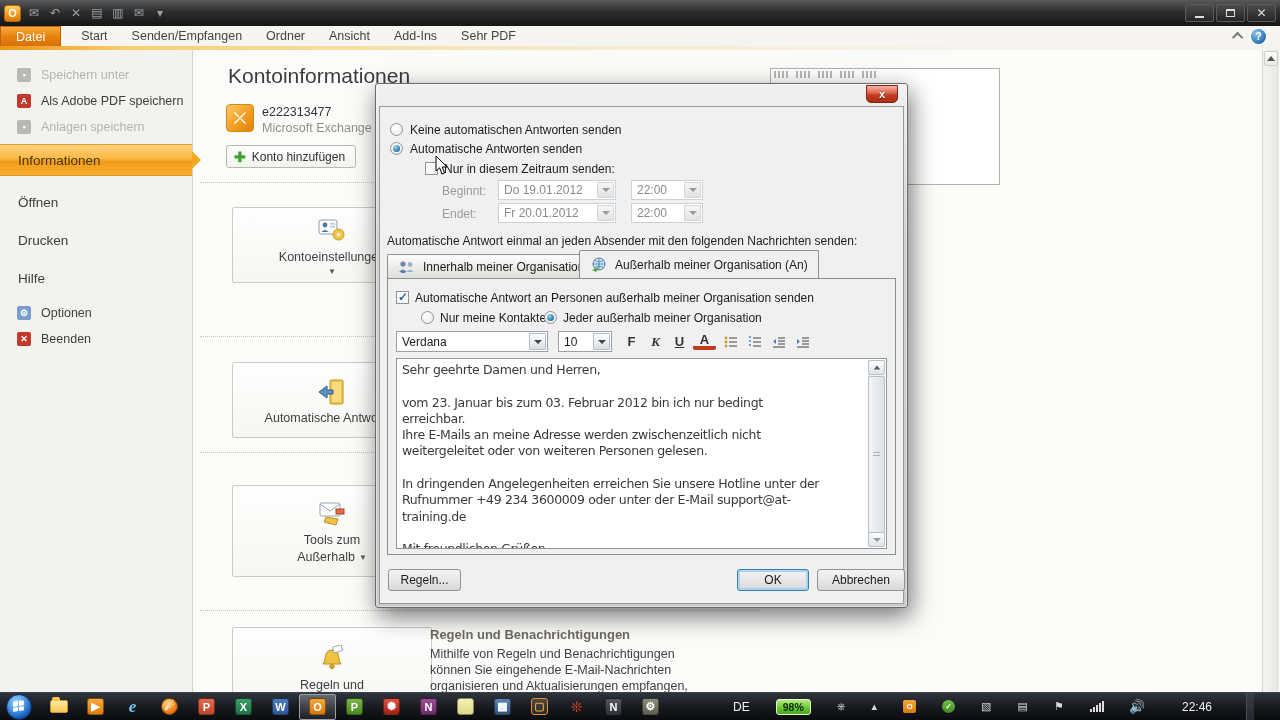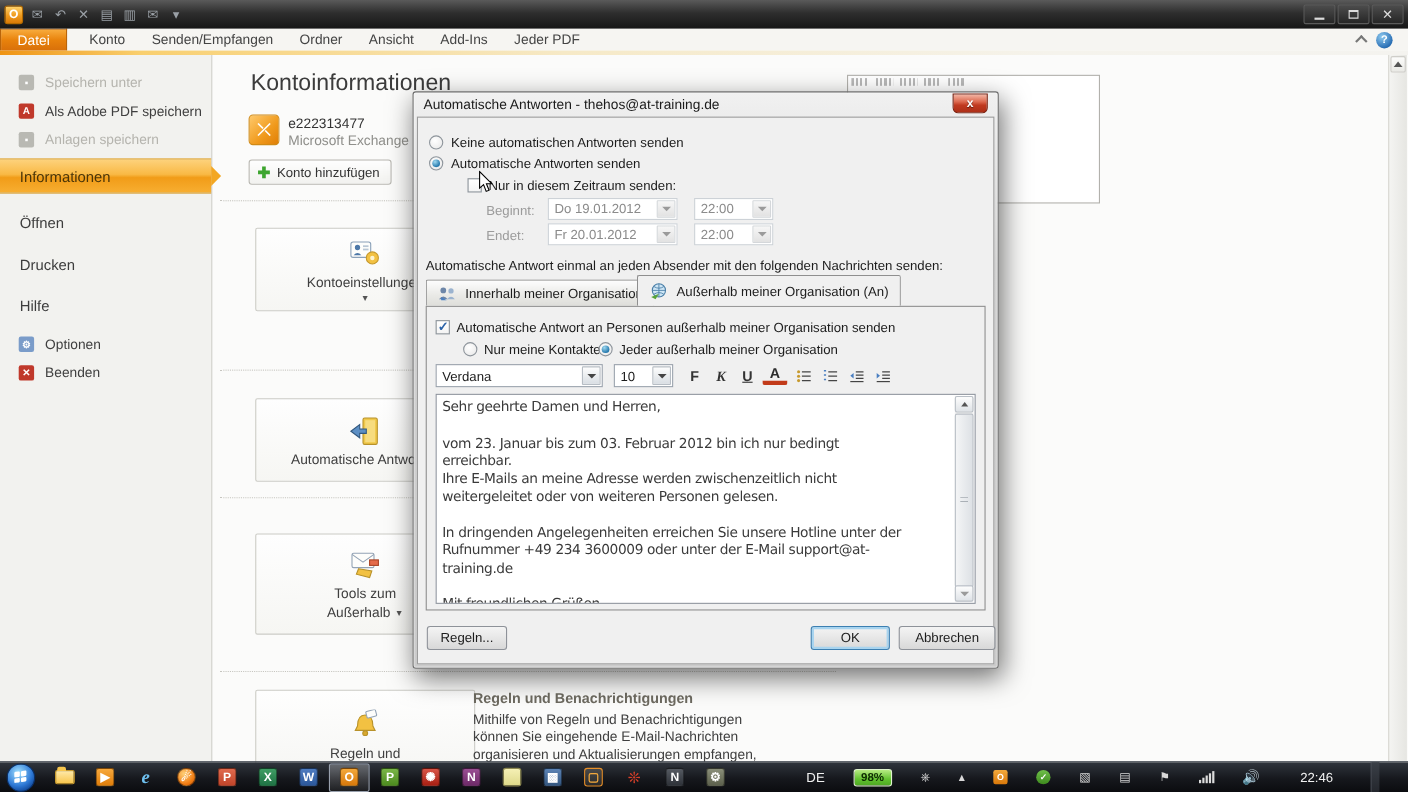--- a/index.html
+++ b/index.html
@@ -210,26 +210,26 @@
           <span class="g-max"></span>
         </div>
       <div class="winbtn">
           <span class="g-close">✕</span>
         </div>
     </div>
   </div>
 
   <div class="tabrow">
     <div class="tab tab-file">Datei</div>
-    <div class="tab">Konto</div>
+    <div class="tab">Start</div>
     <div class="tab">Senden/Empfangen</div>
     <div class="tab">Ordner</div>
     <div class="tab">Ansicht</div>
     <div class="tab">Add-Ins</div>
-    <div class="tab">Jeder PDF</div>
+    <div class="tab">Sehr PDF</div>
     <div class="tabrow-right">
       <span class="chev-up"></span>
       <span class="help-btn">?</span>
     </div>
   </div>
   <div class="accent-strip"></div>
 
   <div class="backstage">
 
     <div class="sidebar">
@@ -366,23 +366,20 @@
     </div>
 
     <div class="bs-scroll">
       <div class="up">
           <span class="tri-up"></span>
         </div>
     </div>
   </div>
 
   <div class="dialog">
-    <div class="dlg-title">
-      <span>Automatische Antworten - thehos@at-training.de</span>
-    </div>
     <div class="dlg-close">
       <span>x</span>
     </div>
 
     <div class="dlg-client">
 
       <span class="radio" style="left:10px; top:16px;"></span>
       <span class="dlg-label" style="left:30px; top:16px;">Keine automatischen Antworten senden</span>
 
       <span class="radio sel" style="left:10px; top:35px;"></span>

